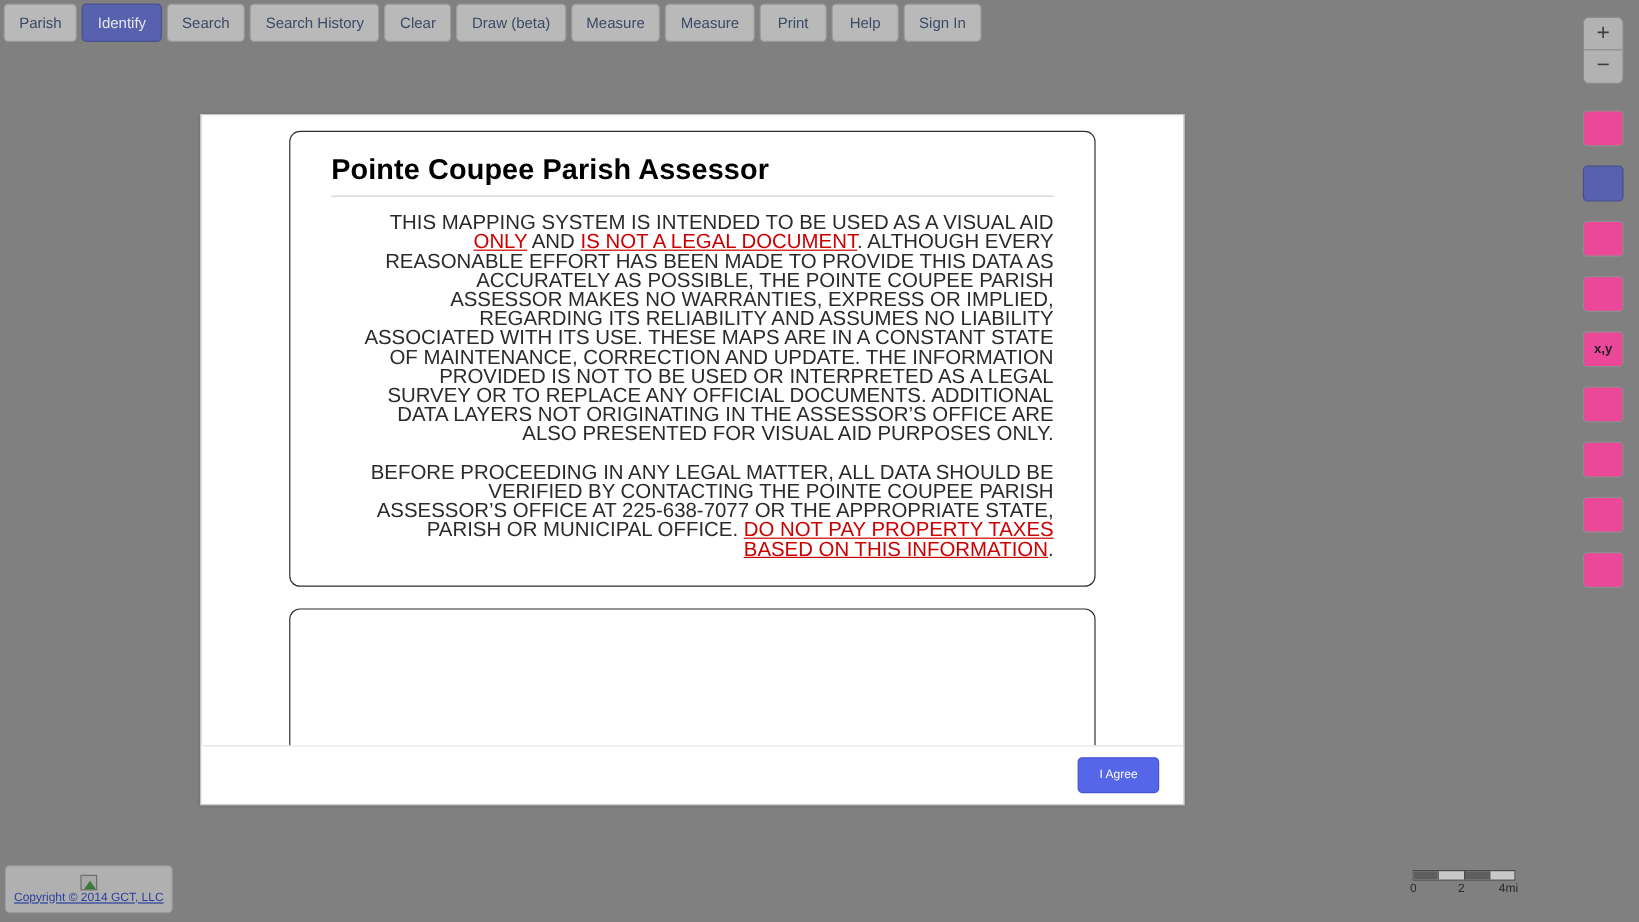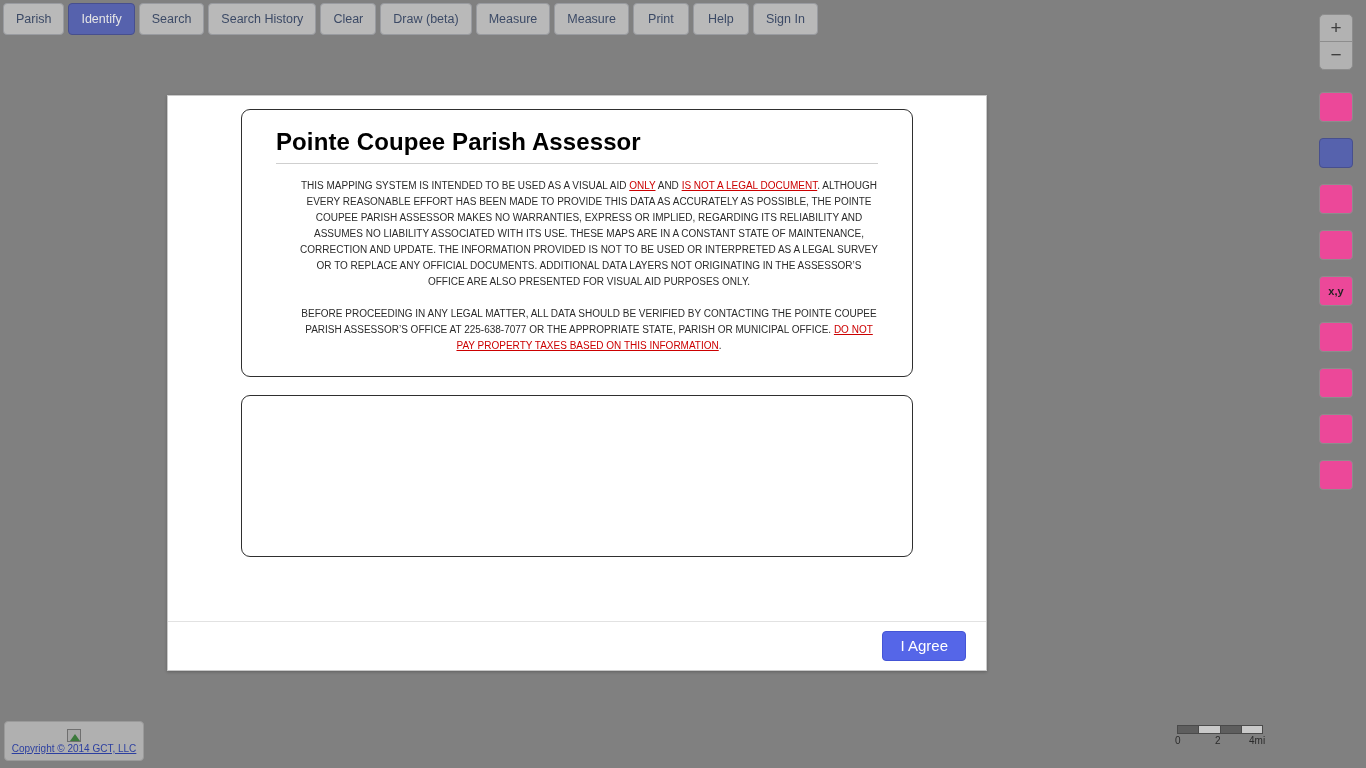--- a/index.html
+++ b/index.html
@@ -225,24 +225,24 @@
   h2.section-title {
     margin: 38px 0 0 0;
     font-size: 13px;
     font-weight: bold;
     color: #000;
     padding-bottom: 5px;
     border-bottom: 1px solid #cfcfcf;
   }
   .para {
     margin: 16px 0 0 24px;
-    font-size: 10px;
+    font-size: 17px;
     line-height: 16px;
     color: #2b2b2b;
-    text-align: center;
+    text-align: right;
   }
   .para.first { margin-top: 14px; }
   .warn {
     color: #cc0000;
     text-decoration: underline;
   }
 
   #modal-footer {
     flex: 0 0 auto;
     height: 49px;
@@ -251,21 +251,21 @@
     align-items: center;
     justify-content: flex-end;
     padding-right: 20px;
     background: #fff;
   }
   #agree-button {
     background: #5566e8;
     color: #ffffff;
     border: 1px solid #4455d6;
     border-radius: 4px;
-    font-size: 15px;
+    font-size: 10px;
     font-family: "Liberation Sans", sans-serif;
     padding: 7px 17px;
     cursor: pointer;
     line-height: 14px;
   }
 </style>
 </head>
 <body>
 
 <div id="map-canvas"></div>

